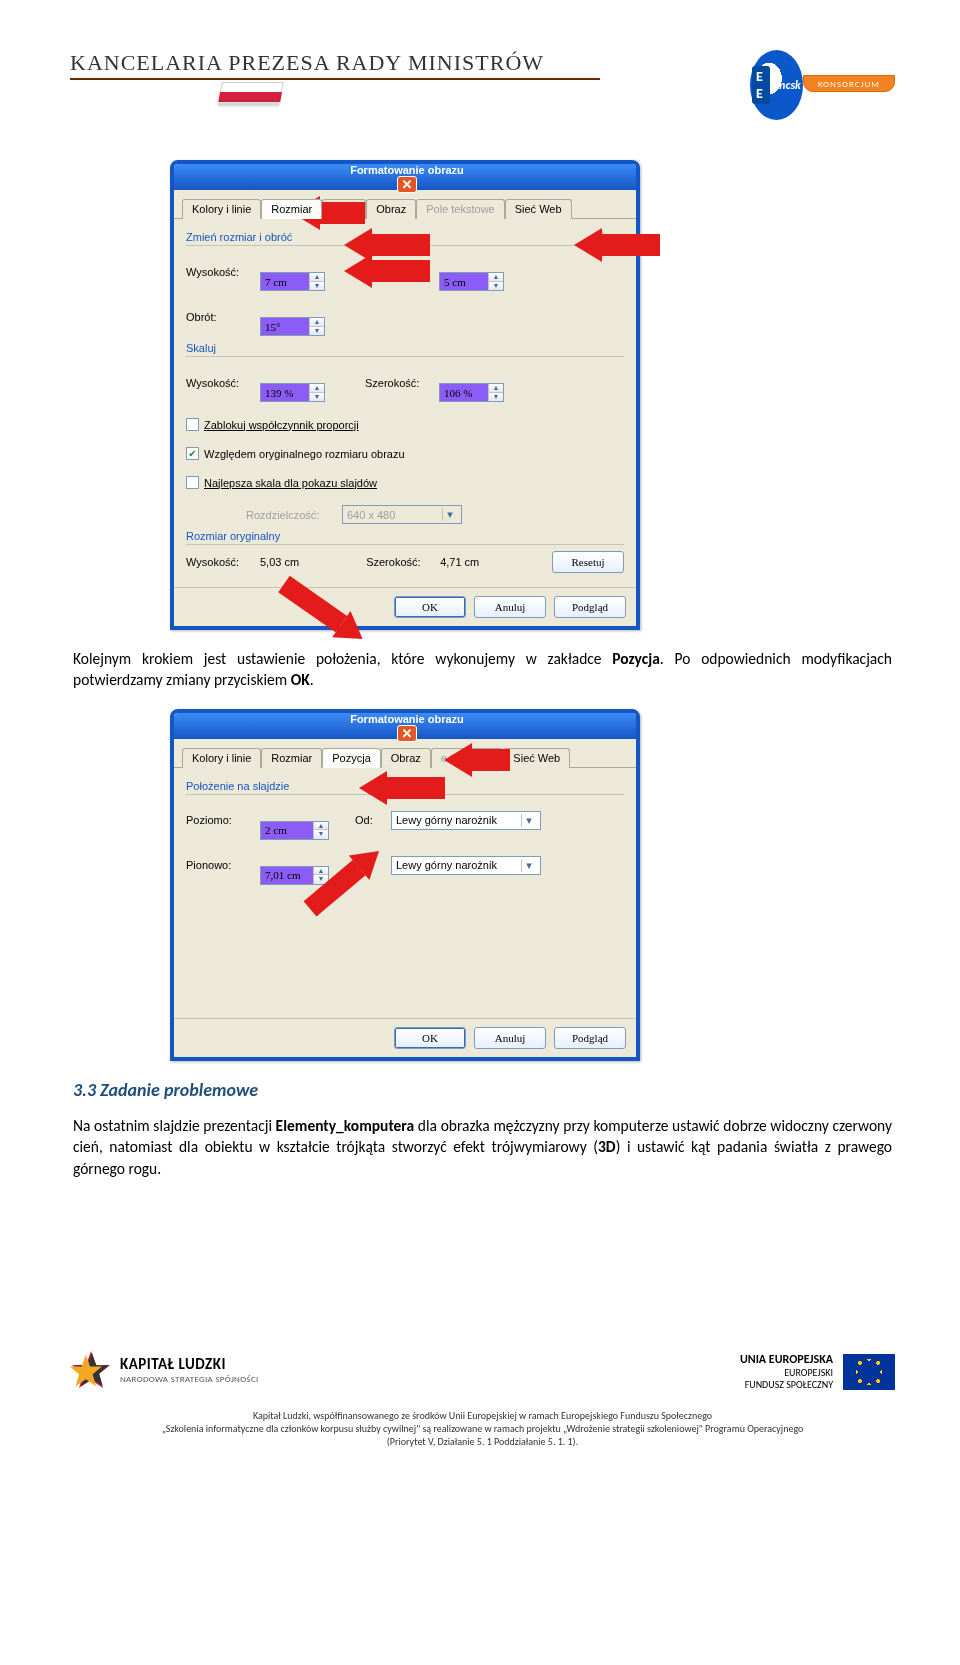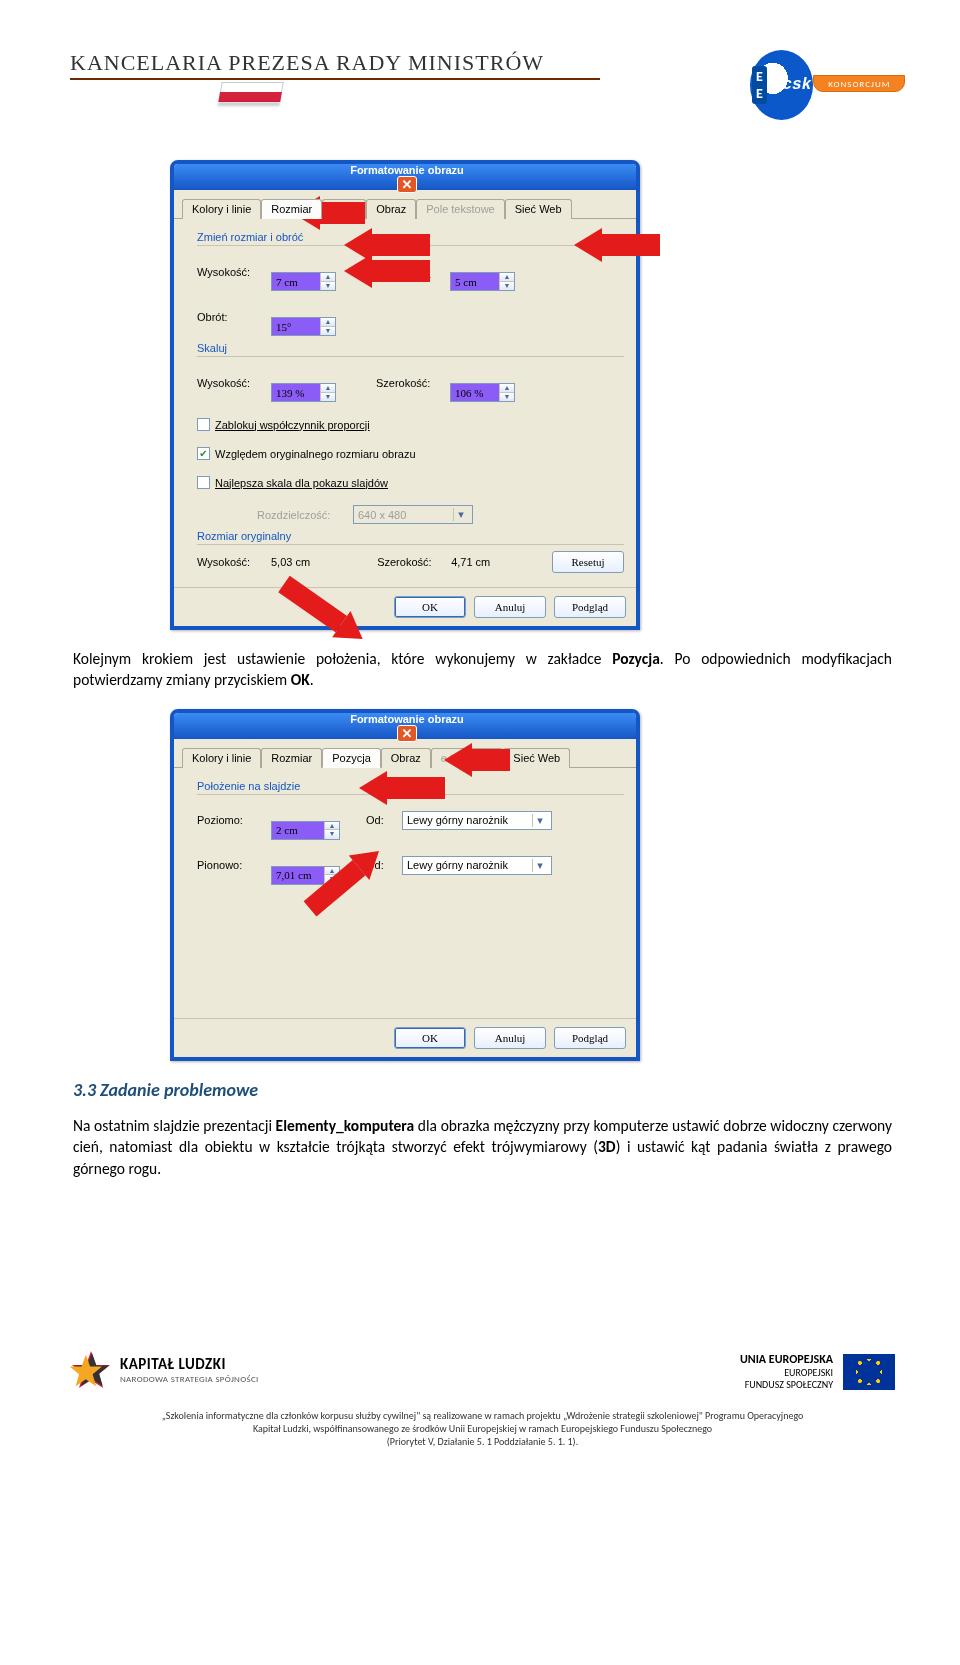--- a/index.html
+++ b/index.html
@@ -49,21 +49,21 @@
   }
   .logo-oval {
     width:135px; height:70px; border-radius:50%;
     background: radial-gradient(ellipse at 35% 40%, #fff 0 28%, #0a58ca 28% 100%);
     border:2px solid #0a58ca;
     display:flex; align-items:center; justify-content:center;
     gap:6px; color:#fff; font-weight:bold;
     position:relative;
   }
   .logo-oval .ee { background:#004a9f; padding:2px 4px; border-radius:3px; font-size:14px;}
-  .logo-oval .mcsk { font-size:16px; font-style:italic;font-family:Liberation Mono, monospace;}
+  .logo-oval .mcsk { font-size:12px; font-style:italic;}
   .logo-band {
     background:#f58220; color:#fff; font-size:9px; letter-spacing:1px;
     padding:2px 14px; border-radius:0 0 10px 10px; margin-top:-4px;
     border:1px solid #d96c0a;
   }
 
   
   .dlg {
     width: 470px;
     border: 4px solid #1556c5;
@@ -94,21 +94,21 @@
     border-bottom:1px solid #aca899;
     font-size:11px;
   }
   .tab {
     padding:3px 9px; background:#ece9d8; border:1px solid #aca899;
     border-bottom:none; position:relative; top:1px;
     border-radius:3px 3px 0 0; color:#000;
   }
   .tab.active { background:#fcfcfa; z-index:2; border-bottom:1px solid #fcfcfa;}
   .tab.disabled { color:#9e9e9e; }
-  .dlg-body { padding: 6px 12px 8px 23px; background:#ece9d8; }
+  .dlg-body { padding: 6px 12px 8px 12px; background:#ece9d8; }
   .group-title { color:#1556c5; margin:6px 0 4px 0; padding-bottom:2px; border-bottom:1px solid #c7c4b4;}
   .row { display:flex; align-items:center; gap:6px; margin:6px 0;}
   .lbl { width:68px; }
   .spin {
     display:inline-flex; 
     border:1px solid #7f9db9; background:#8b5cf6; height:19px;margin-top:20px;
   }
   .spin input {
     border:none; outline:none; height:17px; font-size:11px;
     padding:0 4px; background:transparent; font-family:Tahoma;
@@ -442,19 +442,19 @@
       <div class="ue-logo">
         <div class="ue-text">
           <div class="b">UNIA EUROPEJSKA</div>
           <div>EUROPEJSKI</div>
           <div>FUNDUSZ SPOŁECZNY</div>
         </div>
         <div class="ue-flag"></div>
       </div>
     </div>
     <div class="footer-text">
+      <div>Kapitał Ludzki, współfinansowanego ze środków Unii Europejskiej w ramach Europejskiego Funduszu Społecznego</div>
       <div>„Szkolenia informatyczne dla członków korpusu służby cywilnej" są realizowane w ramach projektu „Wdrożenie strategii szkoleniowej" Programu Operacyjnego</div>
-      <div>Kapitał Ludzki, współfinansowanego ze środków Unii Europejskiej w ramach Europejskiego Funduszu Społecznego</div>
       <div>(Priorytet V, Działanie 5. 1 Poddziałanie 5. 1. 1).</div>
     </div>
   </div>
 
 </div>
 
 </body></html>

